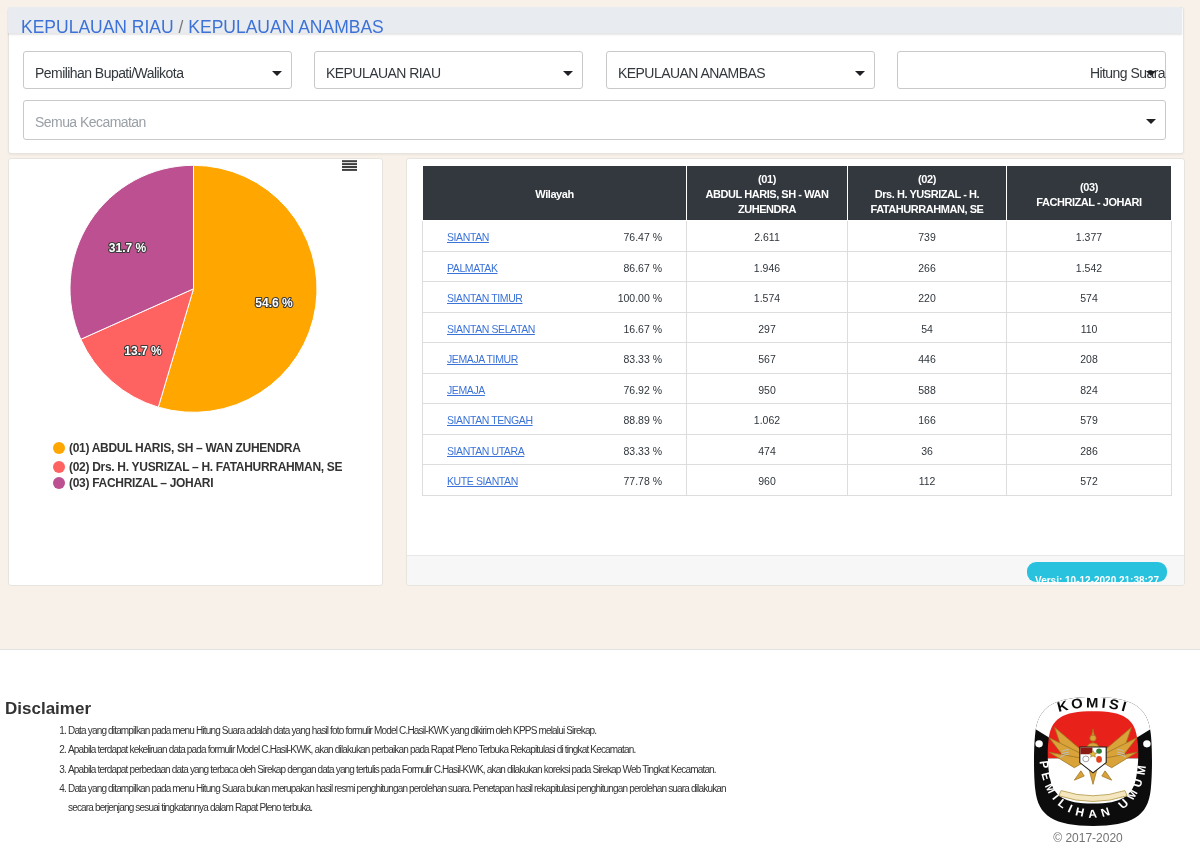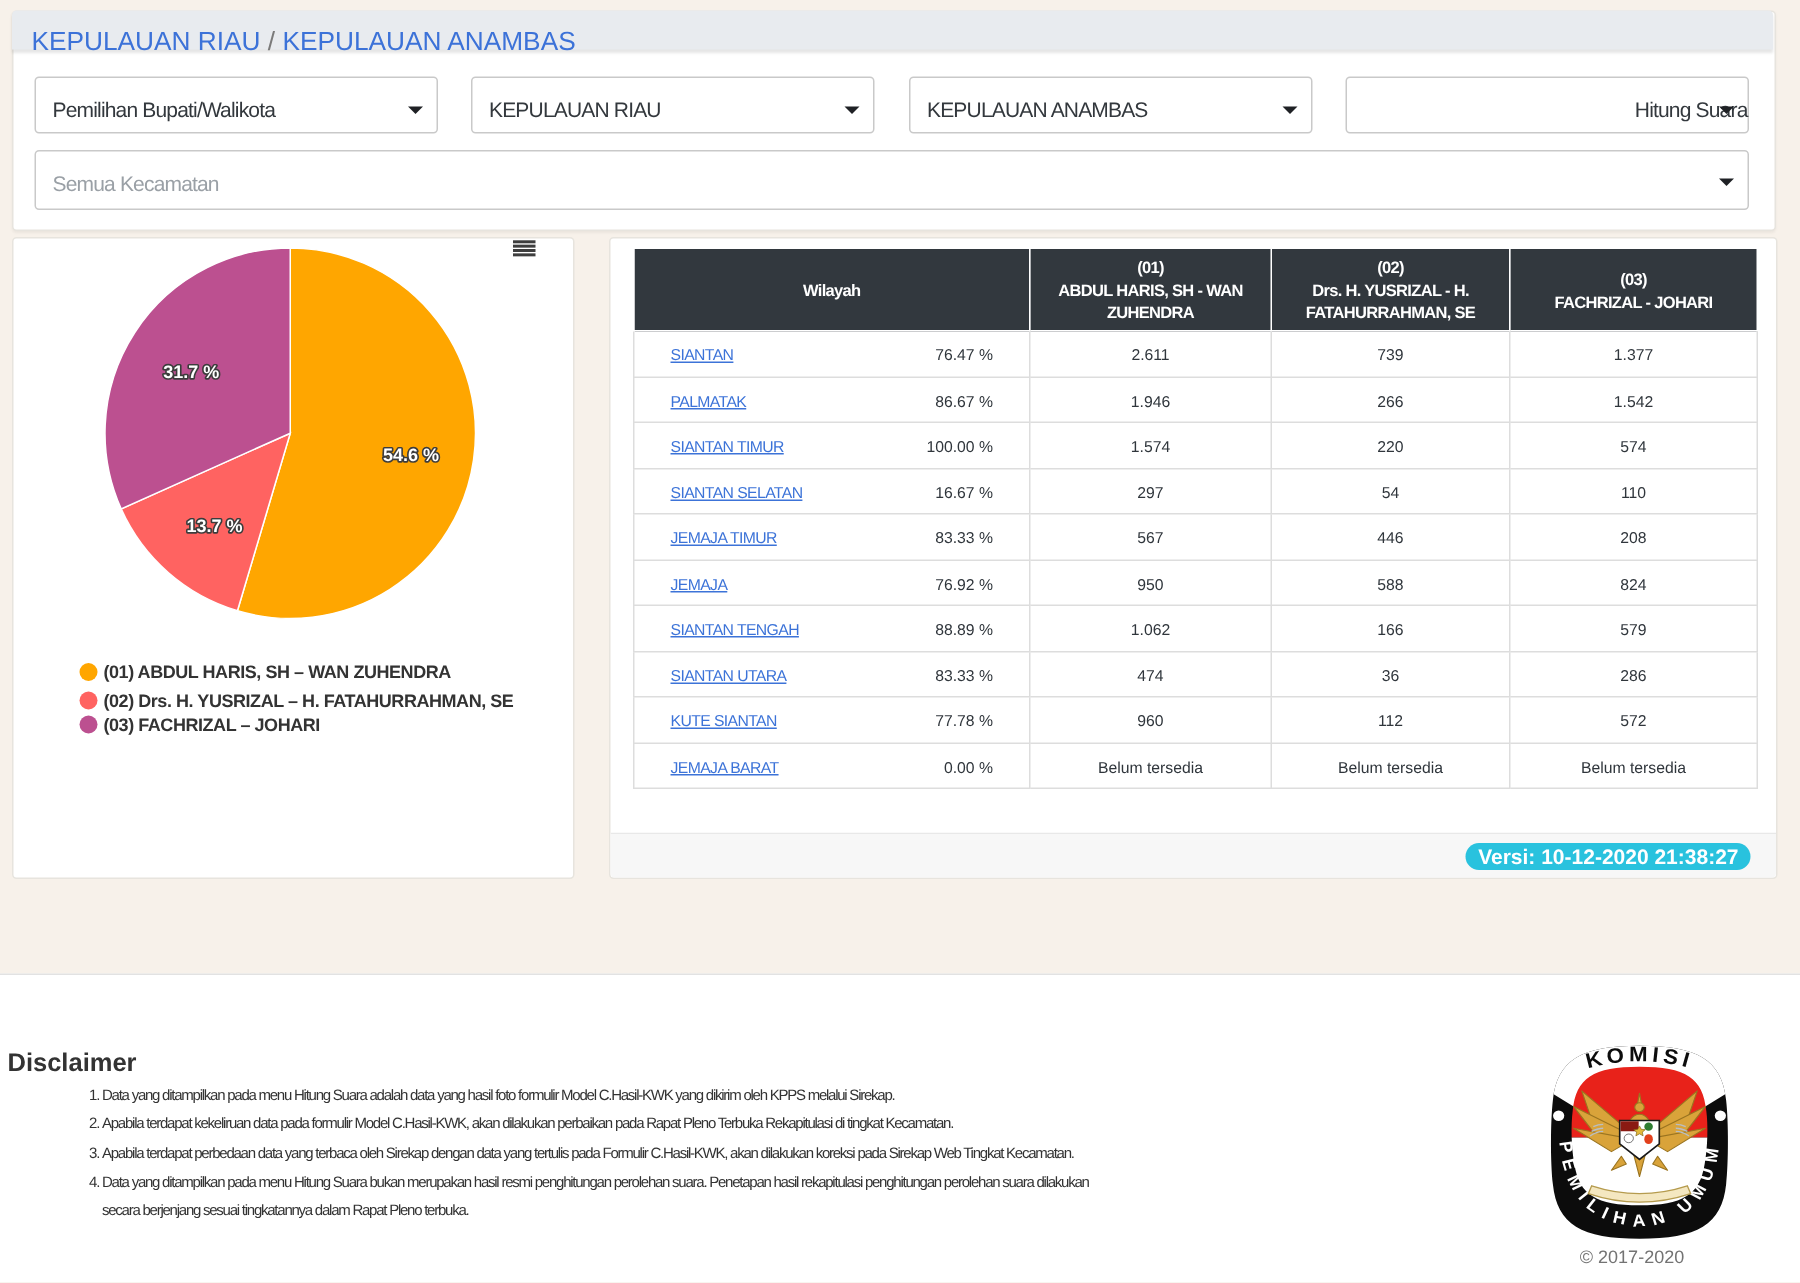--- a/index.html
+++ b/index.html
@@ -32,21 +32,21 @@
 #tablecard { left:406px; top:158px; width:779px; height:428px; background:#fff; border:1px solid #e7e4de; border-radius:3px; }
 #tbl { left:422px; top:165px; border-collapse:collapse; table-layout:fixed; width:749px; font-size:10.5px; color:#30363c; }
 #tbl th { background:#32383e; color:#fff; font-weight:bold; font-size:11px; letter-spacing:-0.45px; border:1px solid #fff; vertical-align:middle; text-align:center; line-height:15px; padding-top:3px; }
 #tbl thead tr { height:55px; }
 #tbl td { border:1px solid #ddd; padding:3px 24px 0; }
 #tbl tbody tr { height:30.5px; }
 #tbl td.nm { text-align:left; }
 #tbl td.vl { text-align:center; }
 #tbl a { color:#3c73d8; text-decoration:underline; font-size:10.5px; letter-spacing:-0.4px; }
 #cfoot { left:407px; top:555px; width:777px; height:30px; background:#f7f7f7; border-top:1px solid #e8e8e8; border-radius:0 0 3px 3px; }
-#badge { right:17px; top:6px; position:absolute; height:18px; line-height:18px; background:#29c2de; color:#fff; font-weight:bold; font-size:14px; padding:0 8px; border-radius:9px; }
+#badge { right:17px; top:6px; position:absolute; height:18px; line-height:18px; background:#29c2de; color:#fff; font-weight:bold; font-size:10px; padding:10px 8px; border-radius:9px; }
 
 
 #foot { left:0; top:649px; width:1200px; height:206px; background:#fff; border-top:1px solid #e2e2e2; }
 #disc { left:5px; top:699px; font-size:17px; font-weight:bold; color:#333; }
 #dlist { left:0px; top:721px; width:1160px; font-size:10px; letter-spacing:-0.83px; color:#333; line-height:19.3px;padding-left:32px; }
 #dlist ol { padding-left:36px; }
 #dlist li { white-space:nowrap; }
 #copy { left:1038px; top:831px; width:100px; text-align:center; font-size:12px; color:#737373; }
 </style>
 </head>
@@ -147,26 +147,20 @@
         <td class="nm"><a href="#">SIANTAN UTARA</a><span style="float:right">83.33 %</span></td>
         <td class="vl">474</td>
         <td class="vl">36</td>
         <td class="vl">286</td>
       </tr>
 <tr>
         <td class="nm"><a href="#">KUTE SIANTAN</a><span style="float:right">77.78 %</span></td>
         <td class="vl">960</td>
         <td class="vl">112</td>
         <td class="vl">572</td>
-      </tr>
-<tr>
-        <td class="nm"><a href="#">JEMAJA BARAT</a><span style="float:right">0.00 %</span></td>
-        <td class="vl">Belum tersedia</td>
-        <td class="vl">Belum tersedia</td>
-        <td class="vl">Belum tersedia</td>
       </tr>
 </tbody>
 </table>
 <div id="cfoot" class="abs">
     <span id="badge">Versi: 10-12-2020 21:38:27</span>
   </div>
 
 <div id="foot" class="abs"></div>
 <div id="disc" class="abs">Disclaimer</div>
 <div id="dlist" class="abs">

